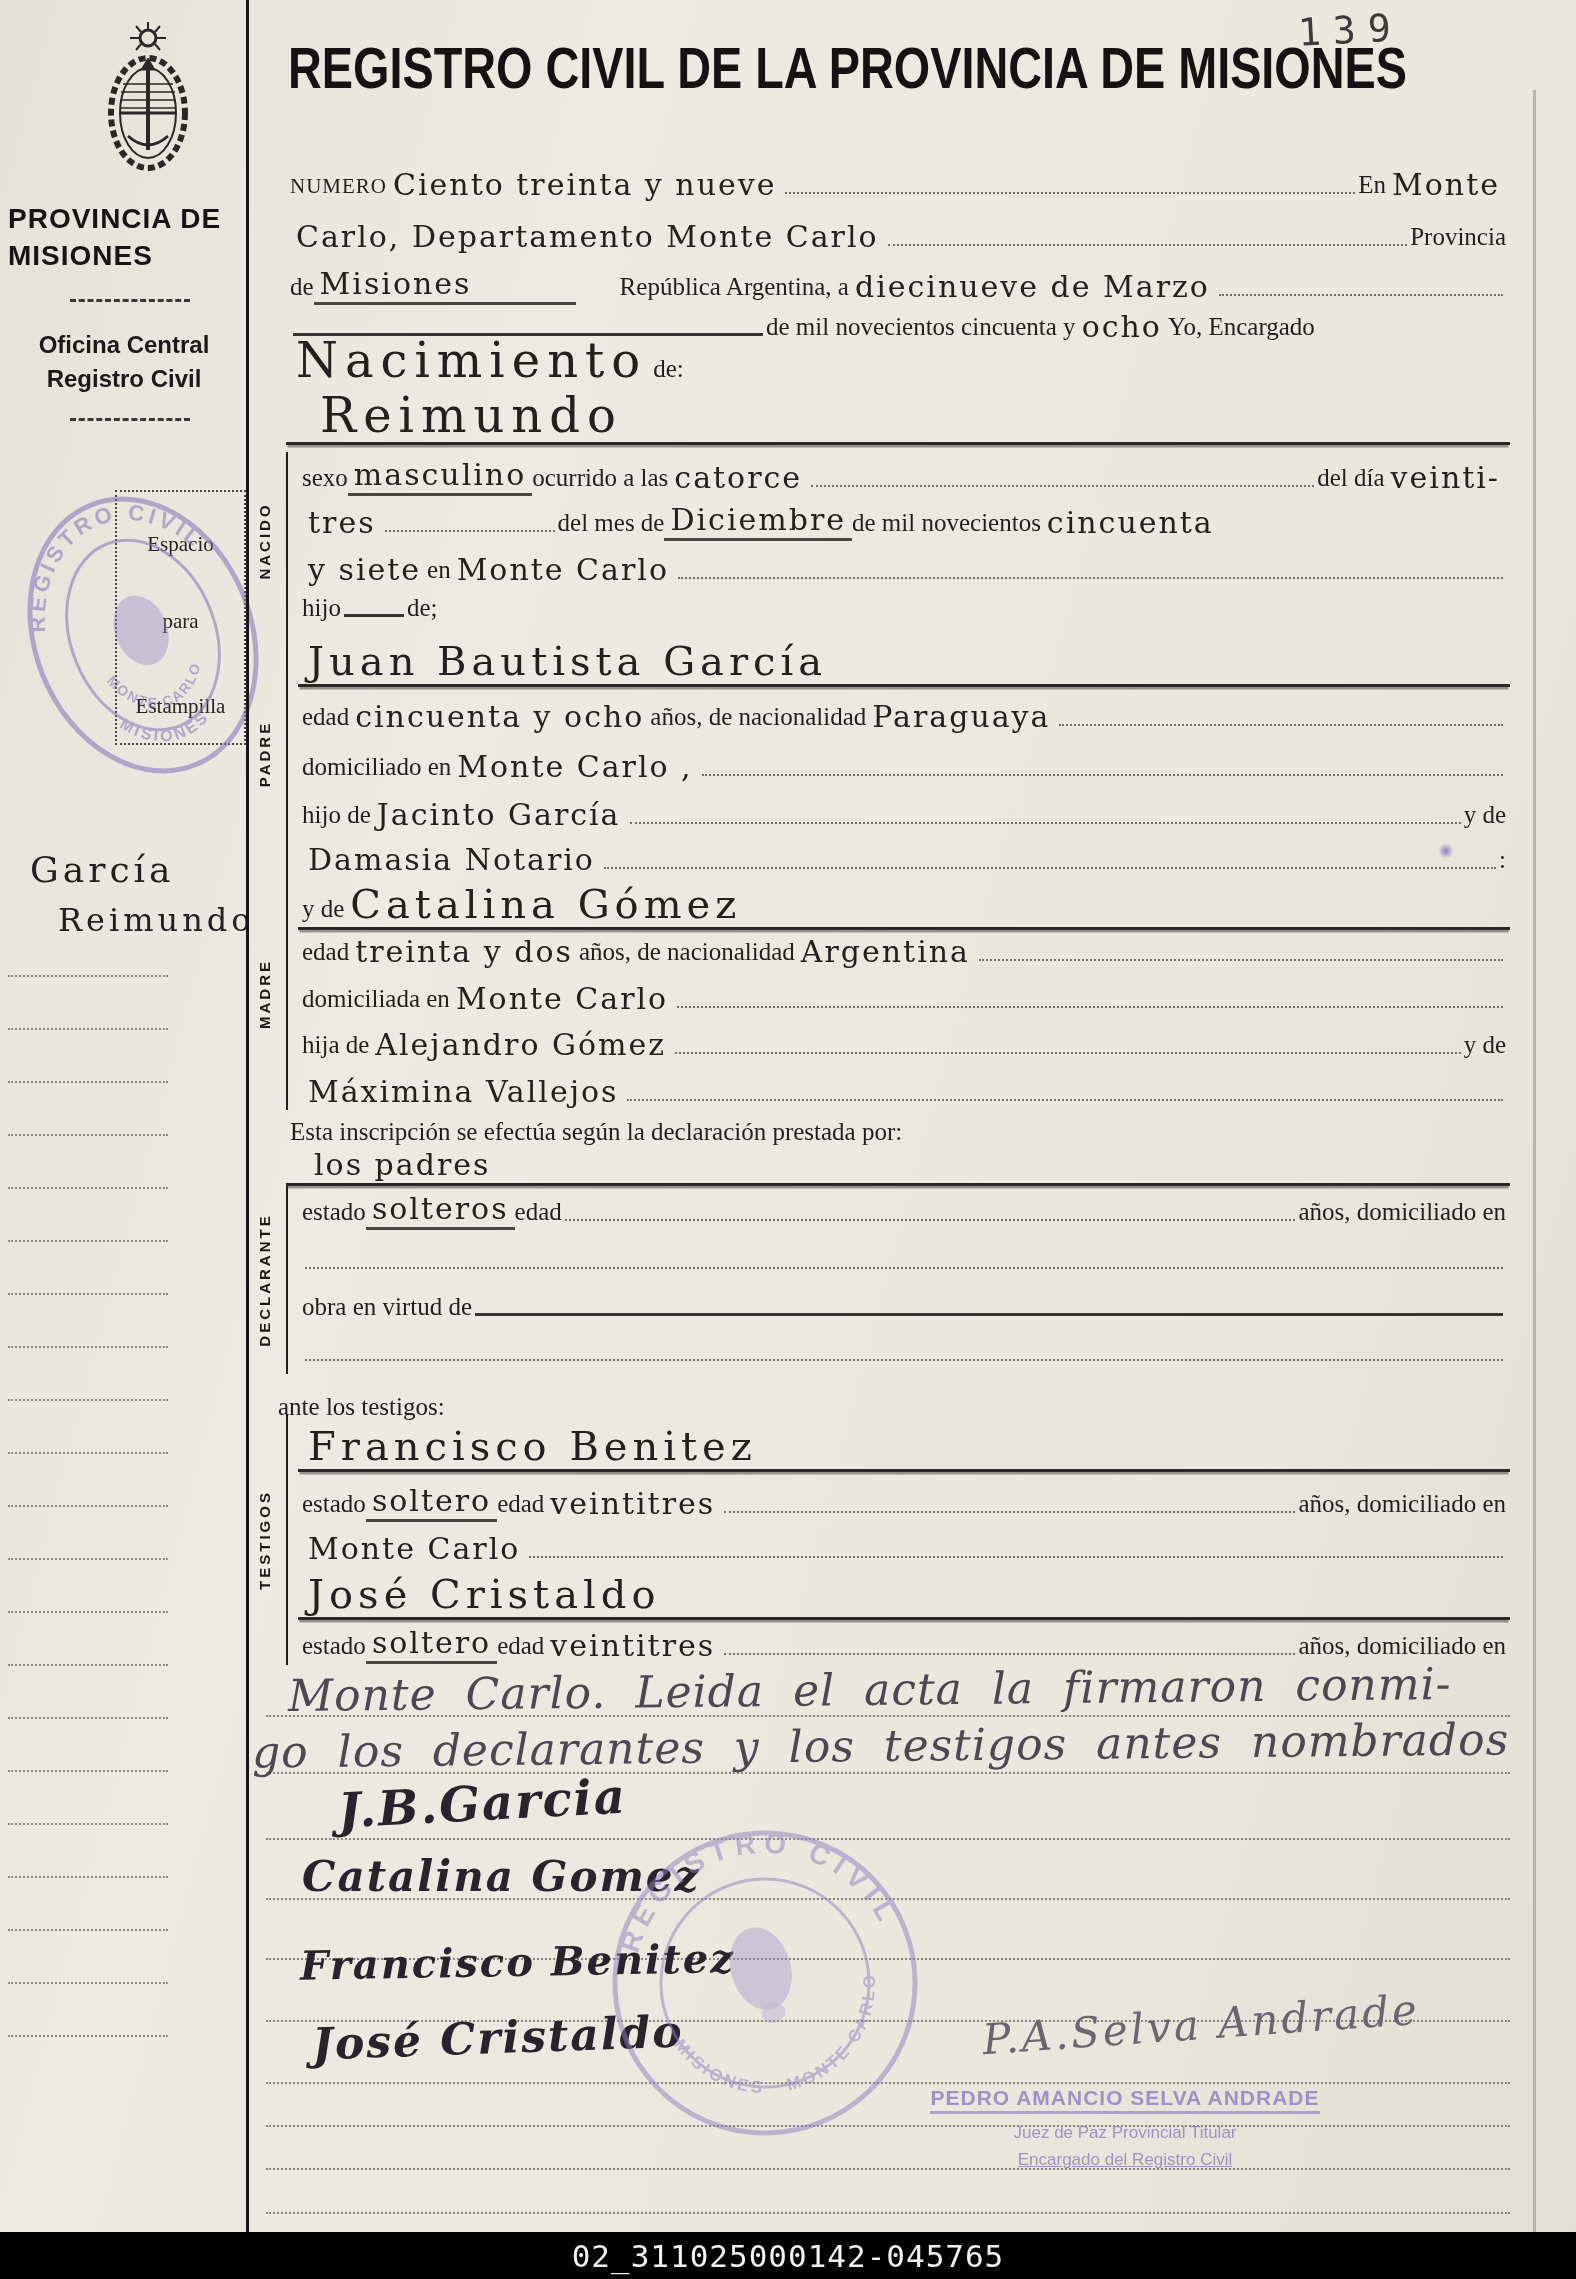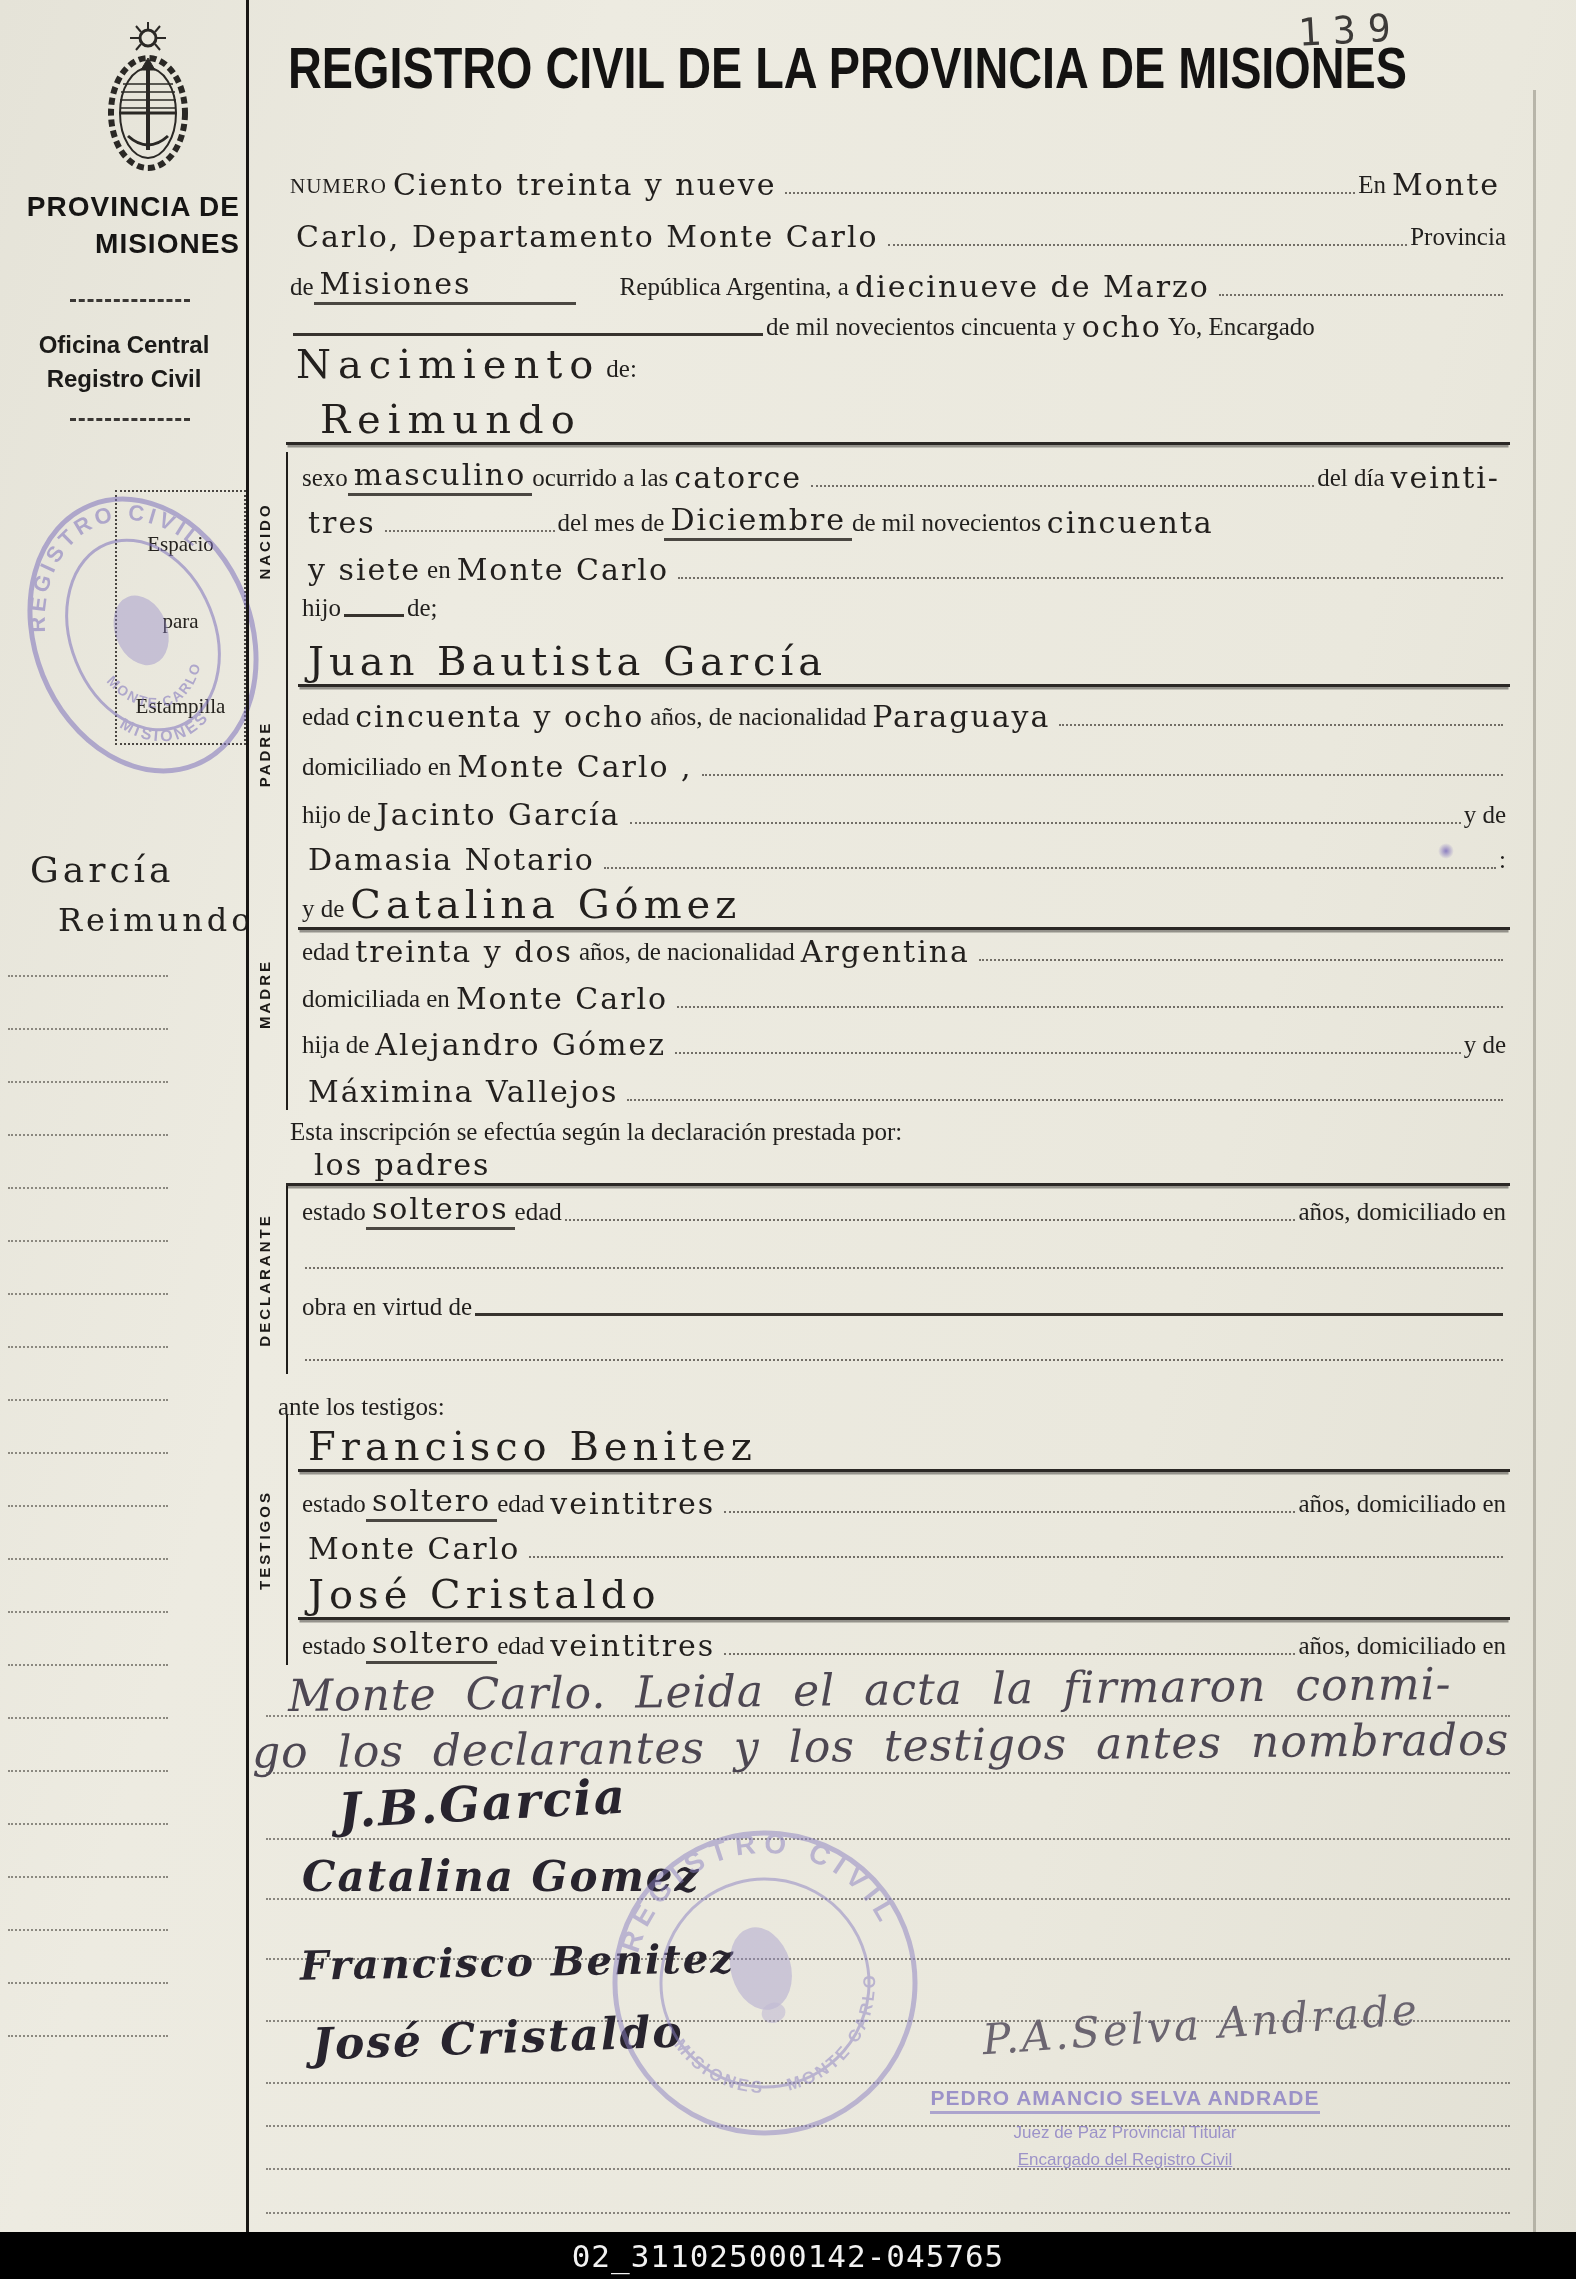--- a/index.html
+++ b/index.html
@@ -5,21 +5,21 @@
   html,body{margin:0;padding:0;background:#b8b4a8;}
   .page{position:relative;width:1576px;height:2279px;overflow:hidden;
         background:linear-gradient(105deg,#e5e3d8 0%,#edebe1 28%,#eae8dd 70%,#e2e0d4 100%);
         font-family:"Liberation Serif",serif;color:#211f1d;}
   
   .vrule{position:absolute;left:246px;top:0;width:3px;height:2232px;background:#181614;}
   .paper-edge{position:absolute;left:1533px;top:90px;width:3px;height:2142px;background:#9d9a8e;opacity:.65;}
   
   .sidebar{position:absolute;left:0;top:0;width:246px;height:2232px;}
   .coa{position:absolute;left:98px;top:18px;}
-  .prov{position:absolute;left:8px;top:188px;width:232px;text-align:right;
+  .prov{position:absolute;left:8px;top:200px;width:232px;text-align:left;
         font-family:"Liberation Sans",sans-serif;font-weight:bold;font-size:28px;line-height:37px;letter-spacing:1px;color:#161514;}
   .sdiv{position:absolute;left:70px;width:120px;border-top:3px dashed #3a3734;}
   .office{position:absolute;left:8px;top:328px;width:232px;text-align:center;
         font-family:"Liberation Sans",sans-serif;font-weight:bold;font-size:24px;line-height:34px;color:#1b1a18;}
   .stampbox{position:absolute;left:115px;top:490px;width:131px;height:255px;border:2px dotted #4a4642;box-sizing:border-box;
         text-align:center;font-size:21px;color:#26231f;}
   .stampbox .w1{margin-top:40px;}
   .stampbox .w2{margin-top:52px;}
   .stampbox .w3{margin-top:60px;}
   .oval-stamp{position:absolute;left:18px;top:480px;opacity:.55;transform:rotate(-22deg);}
@@ -39,21 +39,21 @@
   .sec{border-left:2px solid #201e1b;padding-left:10px;}
   .vlabel{position:absolute;left:-32px;top:50%;transform:translateY(-50%) rotate(180deg);
         writing-mode:vertical-rl;font-family:"Liberation Sans",sans-serif;font-weight:bold;
         font-size:15px;letter-spacing:3px;color:#1c1a18;}
   .r{display:flex;align-items:flex-end;box-sizing:border-box;padding:0 4px;}
   .lbl{line-height:1.1;padding-bottom:5px;font-size:25px;white-space:nowrap;}
   .lbl.sm{font-size:21px;letter-spacing:1px;}
   .hand{font-family:"DejaVu Serif",serif;font-size:30px;line-height:1;letter-spacing:2px;
         color:#23201e;white-space:nowrap;padding:0 6px 3px 6px;}
   .hand.lg{font-size:40px;letter-spacing:5px;}
-  .hand.xl{font-size:40px;letter-spacing:7px;}
+  .hand.xl{font-size:48px;letter-spacing:7px;}
   .u{border-bottom:3px solid rgba(46,42,38,.85);}
   .fl{flex:1 1 auto;border-bottom:2px dotted rgba(62,57,51,.7);margin:0 3px 9px 3px;min-width:10px;}
   .fl.solid{border-bottom:3px solid #37332e;}
   .fl.short{flex:0 0 60px;}
   .r.double{border-bottom:3px solid #2b2825;box-shadow:0 4px 0 -1.5px rgba(43,40,37,.45);}
   .statement{font-size:25px;}
   
   .dline{position:absolute;left:266px;width:1244px;border-bottom:2px dotted rgba(55,50,45,.55);}
   .script{position:absolute;font-family:"DejaVu Serif",serif;font-style:italic;white-space:nowrap;}
   .closing{font-size:44px;color:#4d4752;letter-spacing:1px;word-spacing:14px;transform:rotate(-.6deg);}

